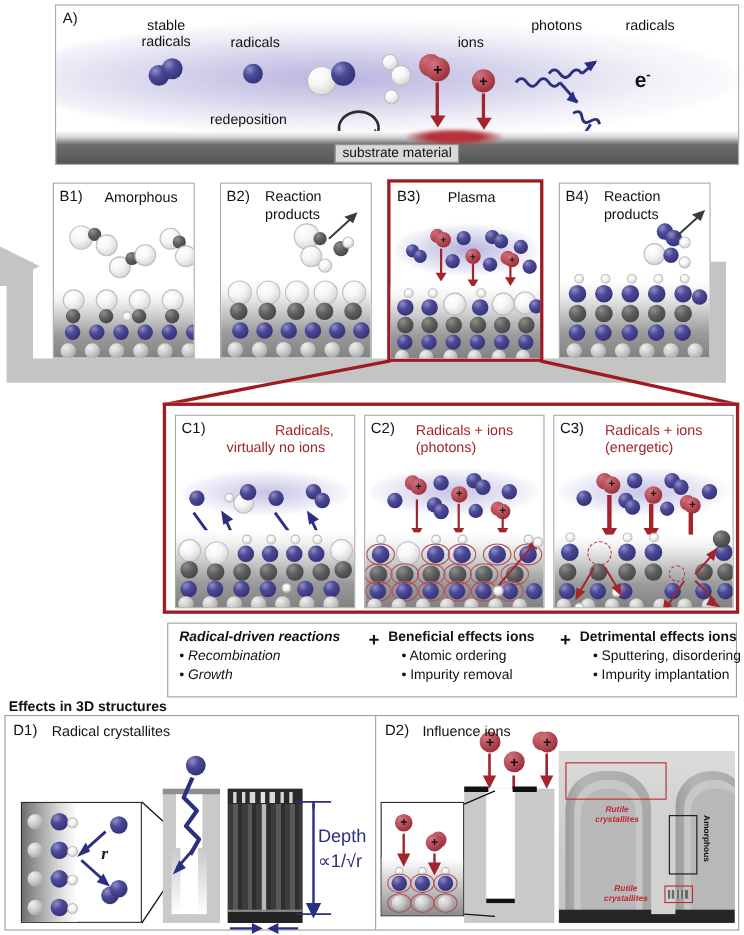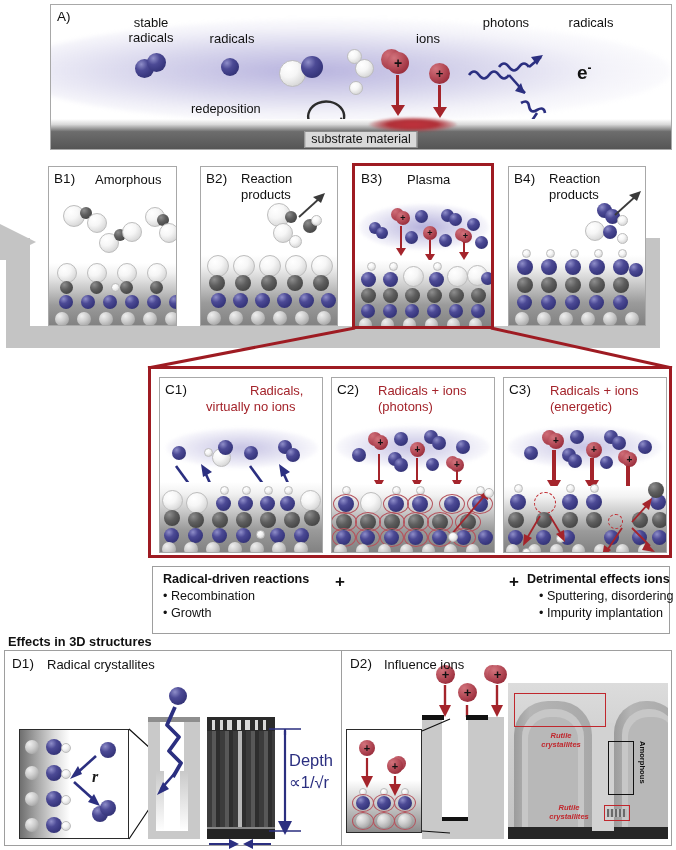--- a/index.html
+++ b/index.html
@@ -615,26 +615,31 @@
         <path d="M128,46 L146,64" stroke="#a4242b" stroke-width="1.8" fill="none"></path>
         <polygon points="151,70 142,60 138,68" fill="#a4242b"></polygon>
         <path d="M128,40 L144,22" stroke="#a4242b" stroke-width="1.8" fill="none"></path>
         <polygon points="148,16 138,22 145,28" fill="#a4242b"></polygon>
       </svg>
       <div class="sph dgrey" style="left:144px;top:104px;width:16px;height:16px;"></div>
     </div>
   </div>
 
   <div id="effTable" class="panel" style="position:absolute; border:1.8px solid #9e9e9e;">
-    <div class="effCol" style="left:10px; width:180px;">
+    <div class="effCol" style="left:10px; width:180px;font-style:italic;">
       <div class="effHead">Radical-driven reactions</div>
       <div class="effItem">• Recombination</div>
       <div class="effItem">• Growth</div>
     </div>
     <div class="plus" style="left:182px;">+</div>
+    <div class="effCol" style="left:200px; width:170px;">
+      <div class="effHead">Beneficial effects ions</div>
+      <div class="effItem" style="margin-left:12px;">• Atomic ordering</div>
+      <div class="effItem" style="margin-left:12px;">• Impurity removal</div>
+    </div>
     <div class="plus" style="left:356px;">+</div>
     <div class="effCol" style="left:374px; width:180px;">
       <div class="effHead">Detrimental effects ions</div>
       <div class="effItem" style="margin-left:12px;">• Sputtering, disordering</div>
       <div class="effItem" style="margin-left:12px;">• Impurity implantation</div>
     </div>
   </div>
 
   <div id="d3dTitle">Effects in 3D structures</div>
 

